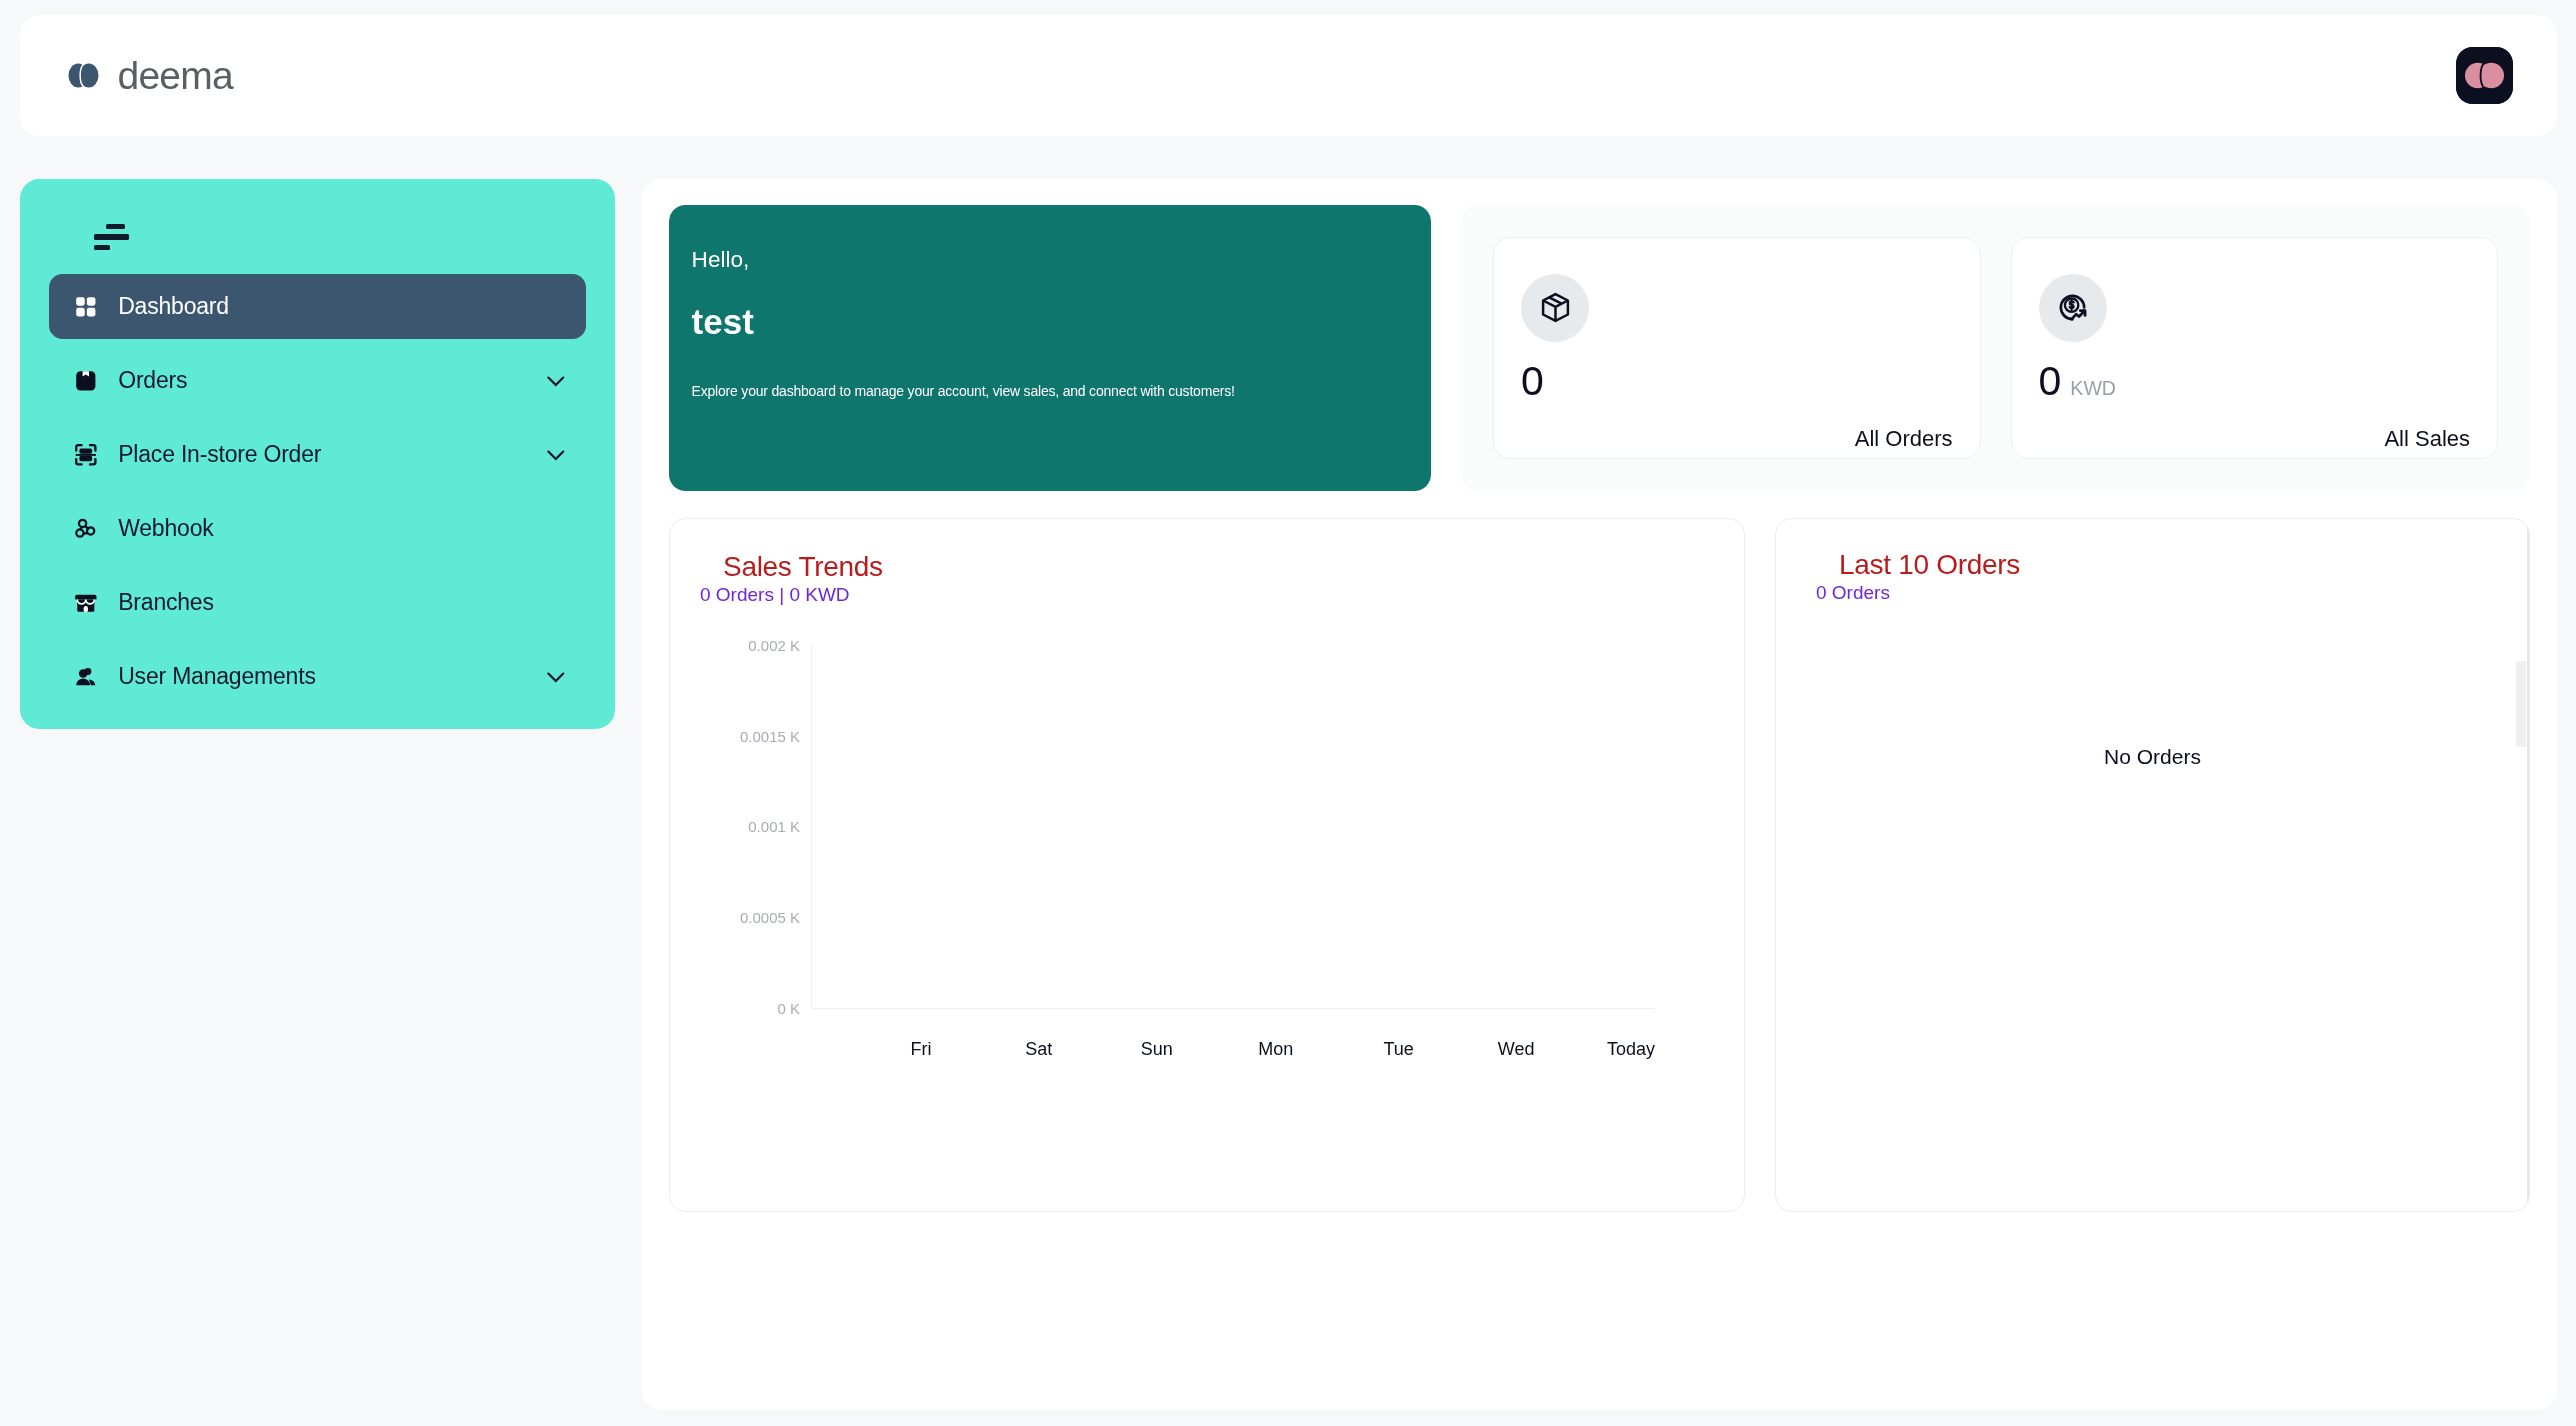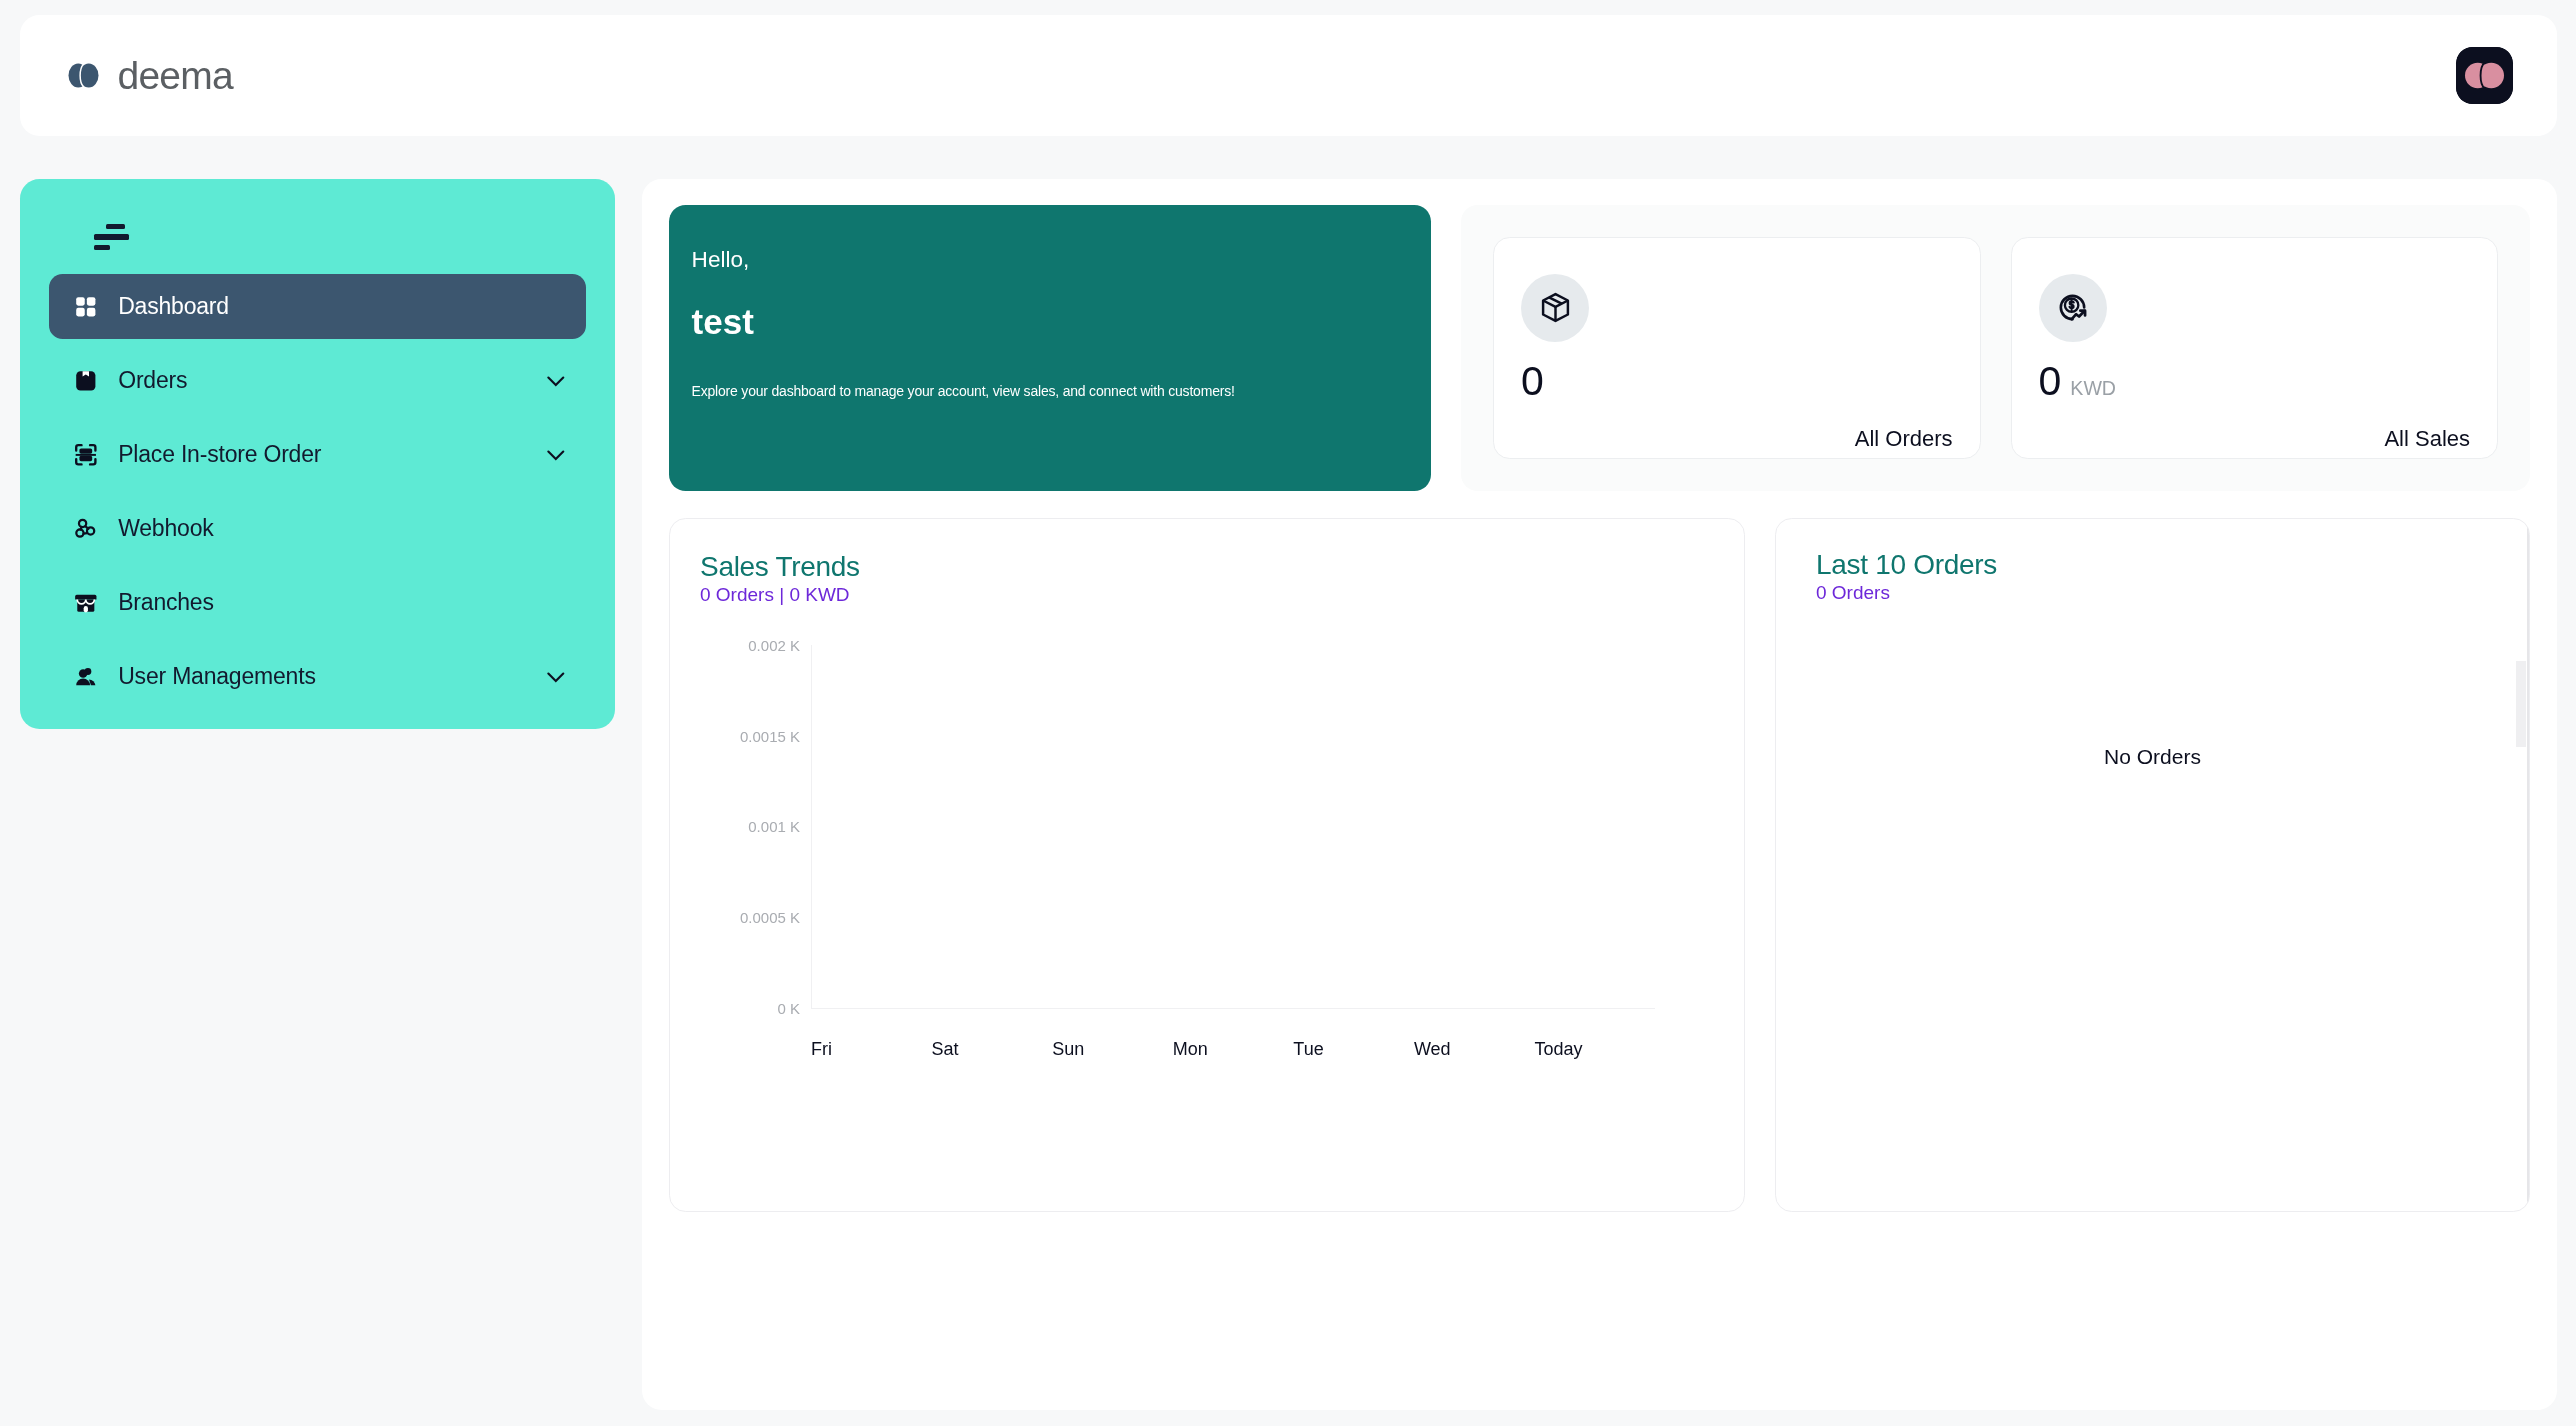--- a/index.html
+++ b/index.html
@@ -102,21 +102,21 @@
   .stat-unit { font-size: 19.6px; color: #9aa0a6; }
   .stat-label { margin-top: 21px; font-size: 22px; color: #0c0f1f; text-align: right; }
 
   
   .bottom-row { display: flex; gap: 30px; margin-top: 27px; align-items: flex-start; }
 
   .panel {
     background: #ffffff; border: 1.5px solid #ededf0; border-radius: 16.6px;
   }
   .trends { flex: 0 0 1076px; height: 694px; padding: 32px 30px; position: relative; }
-  .panel-title { font-size: 28px; color: #0f766e; letter-spacing: -0.3px; }
+  .panel-title { font-size: 28px; color: #b91c1c; letter-spacing: -0.3px; margin-left: 23px; }
   .panel-sub { font-size: 19px; color: #6d28d9; margin-top: 1px; }
 
   .pills { display: flex; gap: 15px; margin-top: 22.6px; }
   .pill {
     height: 60px; min-width: 101px; padding: 0 25.6px;
     border-radius: 30px; display: flex; align-items: center; justify-content: center;
     font-size: 22px; color: #0c0f1f; background: #ffffff;
     border: 1.5px solid #ececee; cursor: pointer;
   }
   .pill.active { background: #3c566f; color: #ffffff; border-color: #3c566f; }
@@ -129,21 +129,21 @@
   }
   .ytick {
     position: absolute; right: calc(100% + 12px);
     font-size: 15px; color: #a9acb1; white-space: nowrap;
     transform: translateY(-50%);
   }
   .xlabels {
     position: absolute; left: 111px; right: 59px; bottom: 0;
     display: flex;
   }
-  .xlabel { flex: 1; text-align: left; font-size: 18px; color: #0c0f1f; }
+  .xlabel { flex: 1; text-align: right; font-size: 18px; color: #0c0f1f; }
 
   .orders-panel {
     flex: 1; height: 694px; padding: 30px 40px; position: relative; overflow: hidden;
   }
   .no-orders {
     position: absolute; left: 0; right: 0; top: 226px;
     text-align: center; font-size: 21px; color: #0c0f1f;
   }
   .scrollbar {
     position: absolute; right: 3px; top: 142px; width: 10.5px; height: 86px;

